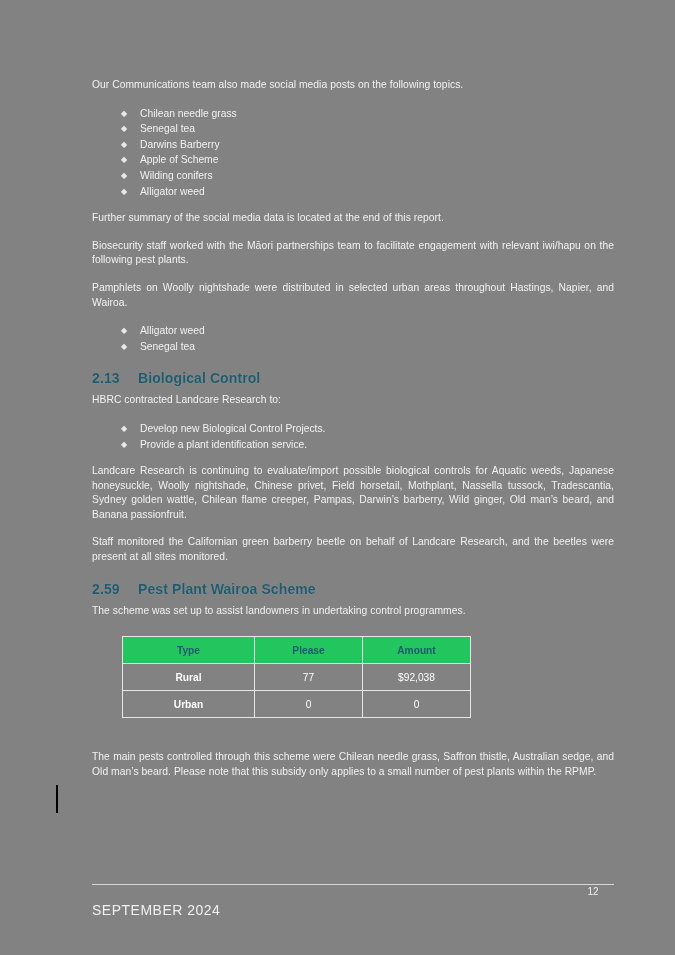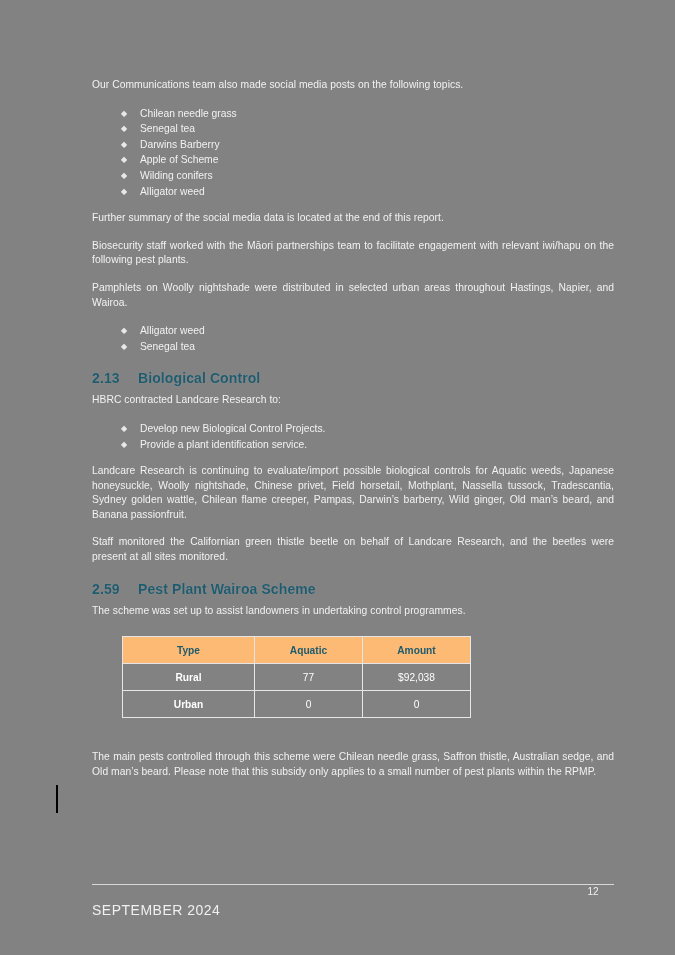--- a/index.html
+++ b/index.html
@@ -82,21 +82,21 @@
   }
   table.subsidy-table th,
   table.subsidy-table td {
     border: 1px solid #e6e6e6;
     text-align: center;
     font-size: 10.2px;
     height: 26px;
     padding: 0 4px;
   }
   table.subsidy-table th {
-    background: #fdba74;
+    background: #22c55e;
     color: #1f5b6e;
     font-weight: bold;
   }
   table.subsidy-table td {
     background: transparent;
     color: #ffffff;
   }
   table.subsidy-table td.type-cell {
     font-weight: bold;
   }
@@ -204,38 +204,38 @@
         <span>Develop new Biological Control Projects.</span>
       </li>
       <li>
         <span class="bullet-glyph">◆</span>
         <span>Provide a plant identification service.</span>
       </li>
     </ul>
 
     <p class="body-text">Landcare Research is continuing to evaluate/import possible biological controls for Aquatic weeds, Japanese honeysuckle, Woolly nightshade, Chinese privet, Field horsetail, Mothplant, Nassella tussock, Tradescantia, Sydney golden wattle, Chilean flame creeper, Pampas, Darwin’s barberry, Wild ginger, Old man’s beard, and Banana passionfruit.</p>
 
-    <p class="body-text">Staff monitored the Californian green thistle beetle on behalf of Landcare Research, and the beetles were present at all sites monitored.</p>
+    <p class="body-text">Staff monitored the Californian green barberry beetle on behalf of Landcare Research, and the beetles were present at all sites monitored.</p>
 
     <h2 class="section-heading">
       <span class="num">2.59</span><span>Pest Plant Wairoa Scheme</span>
     </h2>
 
     <p class="body-text">The scheme was set up to assist landowners in undertaking control programmes.</p>
 
     <table class="subsidy-table">
       <colgroup>
         <col class="c1">
           <col class="c2">
           <col class="c3">
       </colgroup>
       <thead>
         <tr>
           <th>Type</th>
-          <th>Aquatic</th>
+          <th>Please</th>
           <th>Amount</th>
         </tr>
       </thead>
       <tbody>
         <tr>
           <td class="type-cell">Rural</td>
           <td>77</td>
           <td>$92,038</td>
         </tr>
         <tr>

